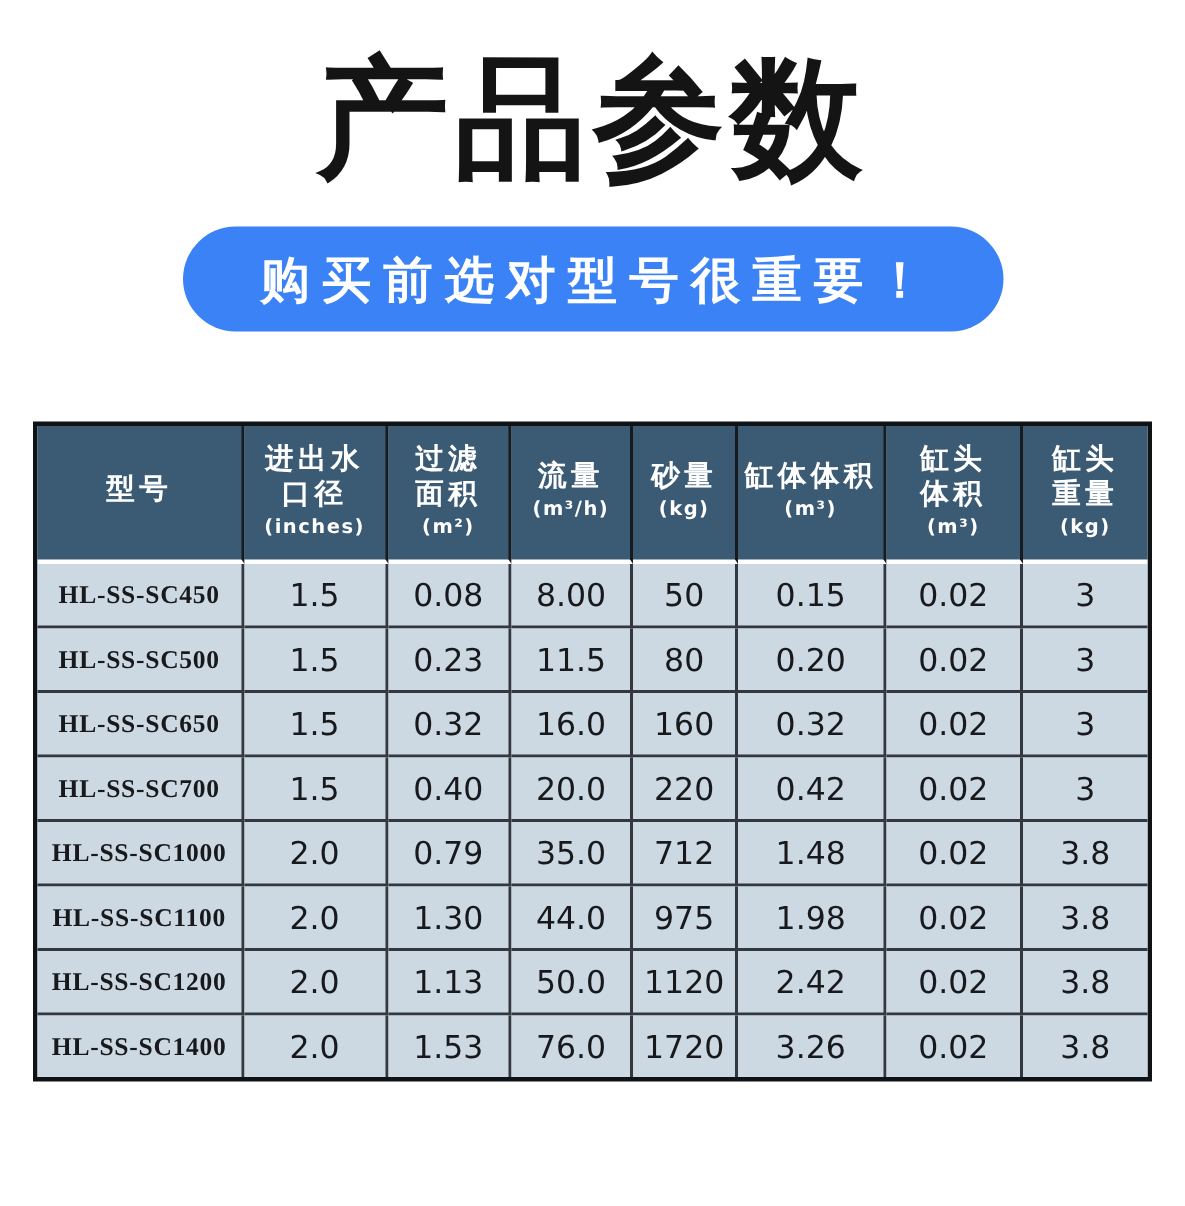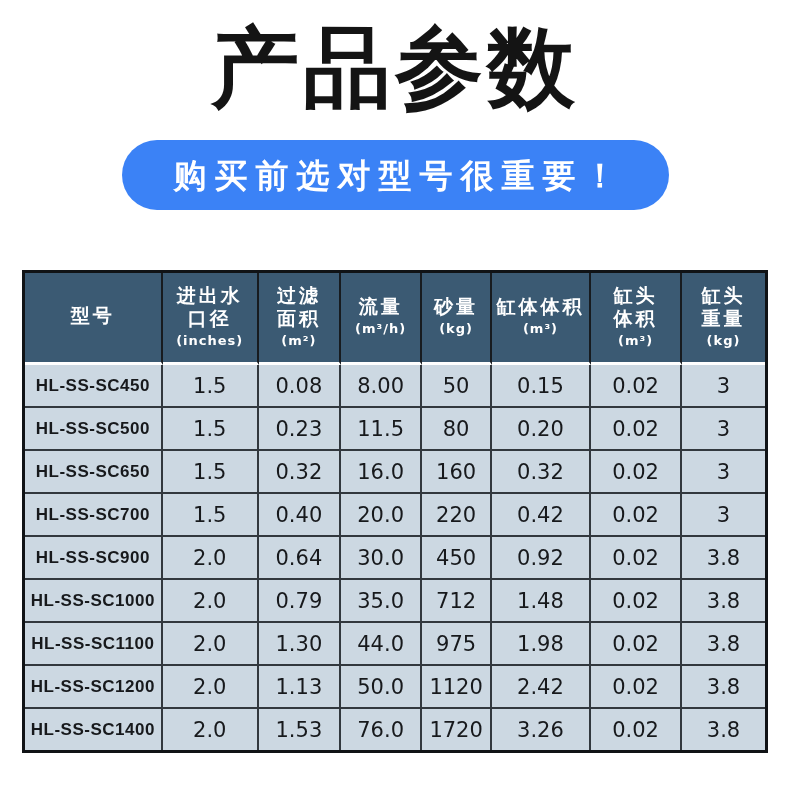--- a/index.html
+++ b/index.html
@@ -11,21 +11,21 @@
   .page {
     width: 790px;
     height: 804px;
     margin: 0 auto;
     background: #ffffff;
     overflow: hidden;
     position: relative;
   }
   .page-title {
     margin: 0;
-    padding-top: 20px;
+    padding-top: 31px;
     text-align: center;
     font-size: 88px;
     line-height: 1.08;
     font-weight: 900;
     letter-spacing: 4px;
     color: #141414;
     font-family: "Liberation Sans", "DejaVu Sans", sans-serif;
   }
   .subtitle-pill {
     width: fit-content;
@@ -95,21 +95,21 @@
     border-right: 2px solid #32383e;
     border-bottom: 2px solid #32383e;
     color: #17191c;
   }
   tbody td:last-child { border-right: none; }
   tbody tr:last-child td { border-bottom: none; margin-left: 44px; }
   td.model-cell {
     font-weight: bold;
     font-size: 17px;
     letter-spacing: 0.5px;
-    font-family: Liberation Sans, sans-serif;
+    font-family: Liberation Serif, serif;
   }
   td.value-cell {
     font-size: 21px;
     font-family: "DejaVu Sans", "Liberation Sans", sans-serif;
   }
 </style>
 </head>
 <body>
 
 <div class="page">
@@ -204,30 +204,20 @@
             <td class="model-cell">HL-SS-SC700</td>
             <td class="value-cell">1.5</td>
             <td class="value-cell">0.40</td>
             <td class="value-cell">20.0</td>
             <td class="value-cell">220</td>
             <td class="value-cell">0.42</td>
             <td class="value-cell">0.02</td>
             <td class="value-cell">3</td>
           </tr>
           <tr>
-            <td class="model-cell">HL-SS-SC900</td>
-            <td class="value-cell">2.0</td>
-            <td class="value-cell">0.64</td>
-            <td class="value-cell">30.0</td>
-            <td class="value-cell">450</td>
-            <td class="value-cell">0.92</td>
-            <td class="value-cell">0.02</td>
-            <td class="value-cell">3.8</td>
-          </tr>
-          <tr>
             <td class="model-cell">HL-SS-SC1000</td>
             <td class="value-cell">2.0</td>
             <td class="value-cell">0.79</td>
             <td class="value-cell">35.0</td>
             <td class="value-cell">712</td>
             <td class="value-cell">1.48</td>
             <td class="value-cell">0.02</td>
             <td class="value-cell">3.8</td>
           </tr>
           <tr>

